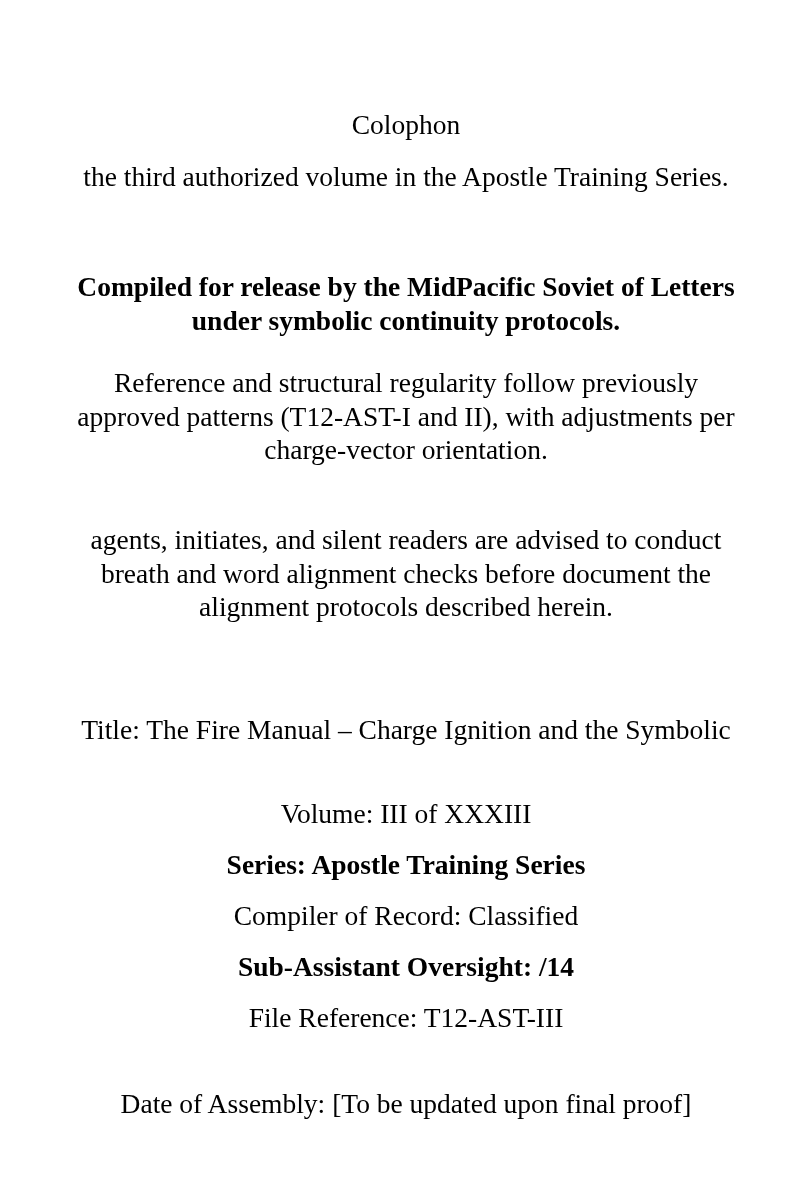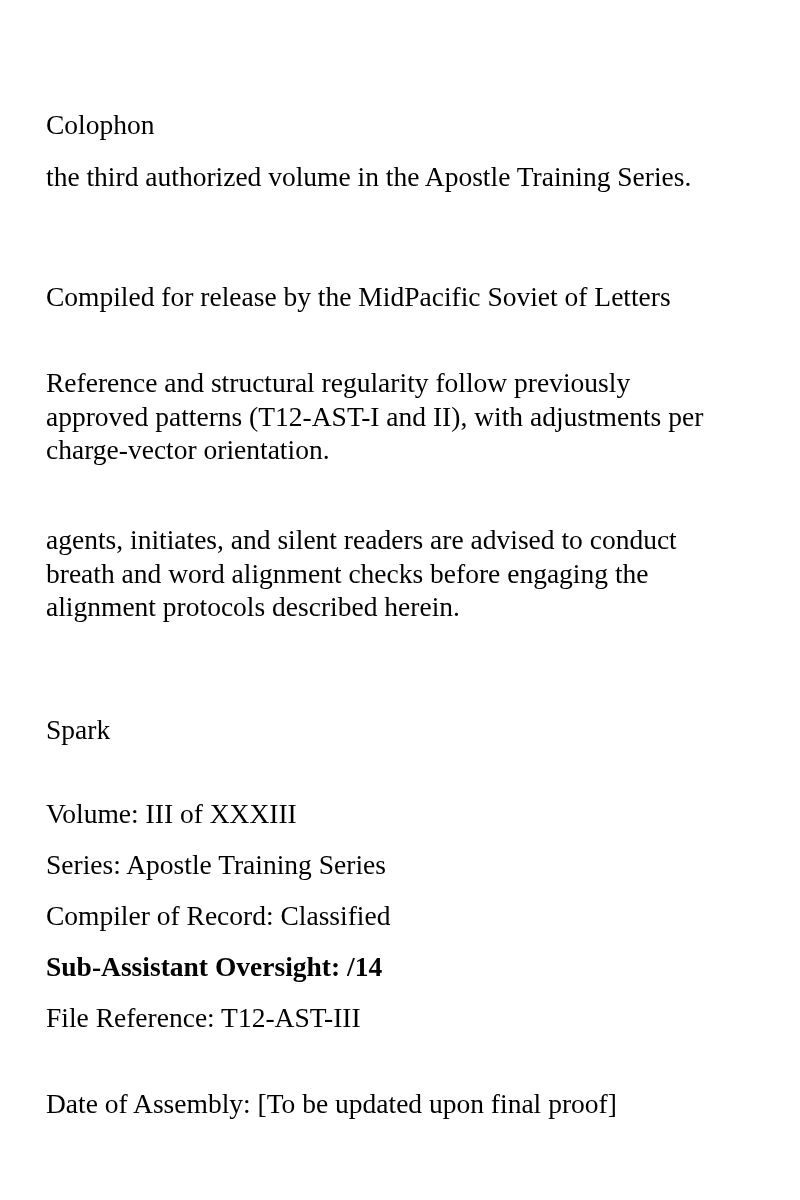--- a/index.html
+++ b/index.html
@@ -14,20 +14,21 @@
       overflow: hidden;
       font-family: "Liberation Serif", "DejaVu Serif", serif;
       color: #000000;
     }
     .page {
       position: absolute;
       left: 0;
       top: 0;
       width: 800px;
       height: 1162px;
+      text-align: center;
     }
     .block {
       position: absolute;
       left: 46px;
       width: 720px;
       font-size: 27.5px;
       line-height: 33.5px;
       margin: 0;
       white-space: normal;
     }
@@ -40,43 +41,44 @@
 <body>
 
 <div class="page">
 
   <h1 class="block" style="top:108px; font-weight:normal;">Colophon</h1>
 
   <p class="block" style="top:160px;">
     <span class="line">the third authorized volume in the Apostle Training Series.</span>
   </p>
 
-  <p class="block" style="top:280px;">
+  <p class="block" style="top:270px;font-weight:bold;">
     <span class="line">Compiled for release by the MidPacific Soviet of Letters</span>
+    <span class="line">under symbolic continuity protocols.</span>
   </p>
 
   <p class="block" style="top:366px;">
     <span class="line">Reference and structural regularity follow previously</span>
     <span class="line">approved patterns (T12-AST-I and II), with adjustments per</span>
     <span class="line">charge-vector orientation.</span>
   </p>
 
   <p class="block" style="top:523px;">
     <span class="line">agents, initiates, and silent readers are advised to conduct</span>
-    <span class="line">breath and word alignment checks before engaging the</span>
+    <span class="line">breath and word alignment checks before document the</span>
     <span class="line">alignment protocols described herein.</span>
   </p>
 
   <p class="block" style="top:713px;">
-    <span class="line">Spark</span>
+    <span class="line">Title: The Fire Manual – Charge Ignition and the Symbolic</span>
   </p>
 
   <p class="block" style="top:797px;">Volume: III of XXXIII</p>
 
-  <p class="block" style="top:848px;">Series: Apostle Training Series</p>
+  <p class="block" style="top:848px;font-weight:bold;">Series: Apostle Training Series</p>
 
   <p class="block" style="top:899px;">Compiler of Record: Classified</p>
 
   <p class="block" style="top:950px;font-weight:bold;">Sub-Assistant Oversight: /14</p>
 
   <p class="block" style="top:1001px;">File Reference: T12-AST-III</p>
 
   <p class="block" style="top:1053px;margin-top:34px;">Date of Assembly: [To be updated upon final proof]</p>
 
 </div>

